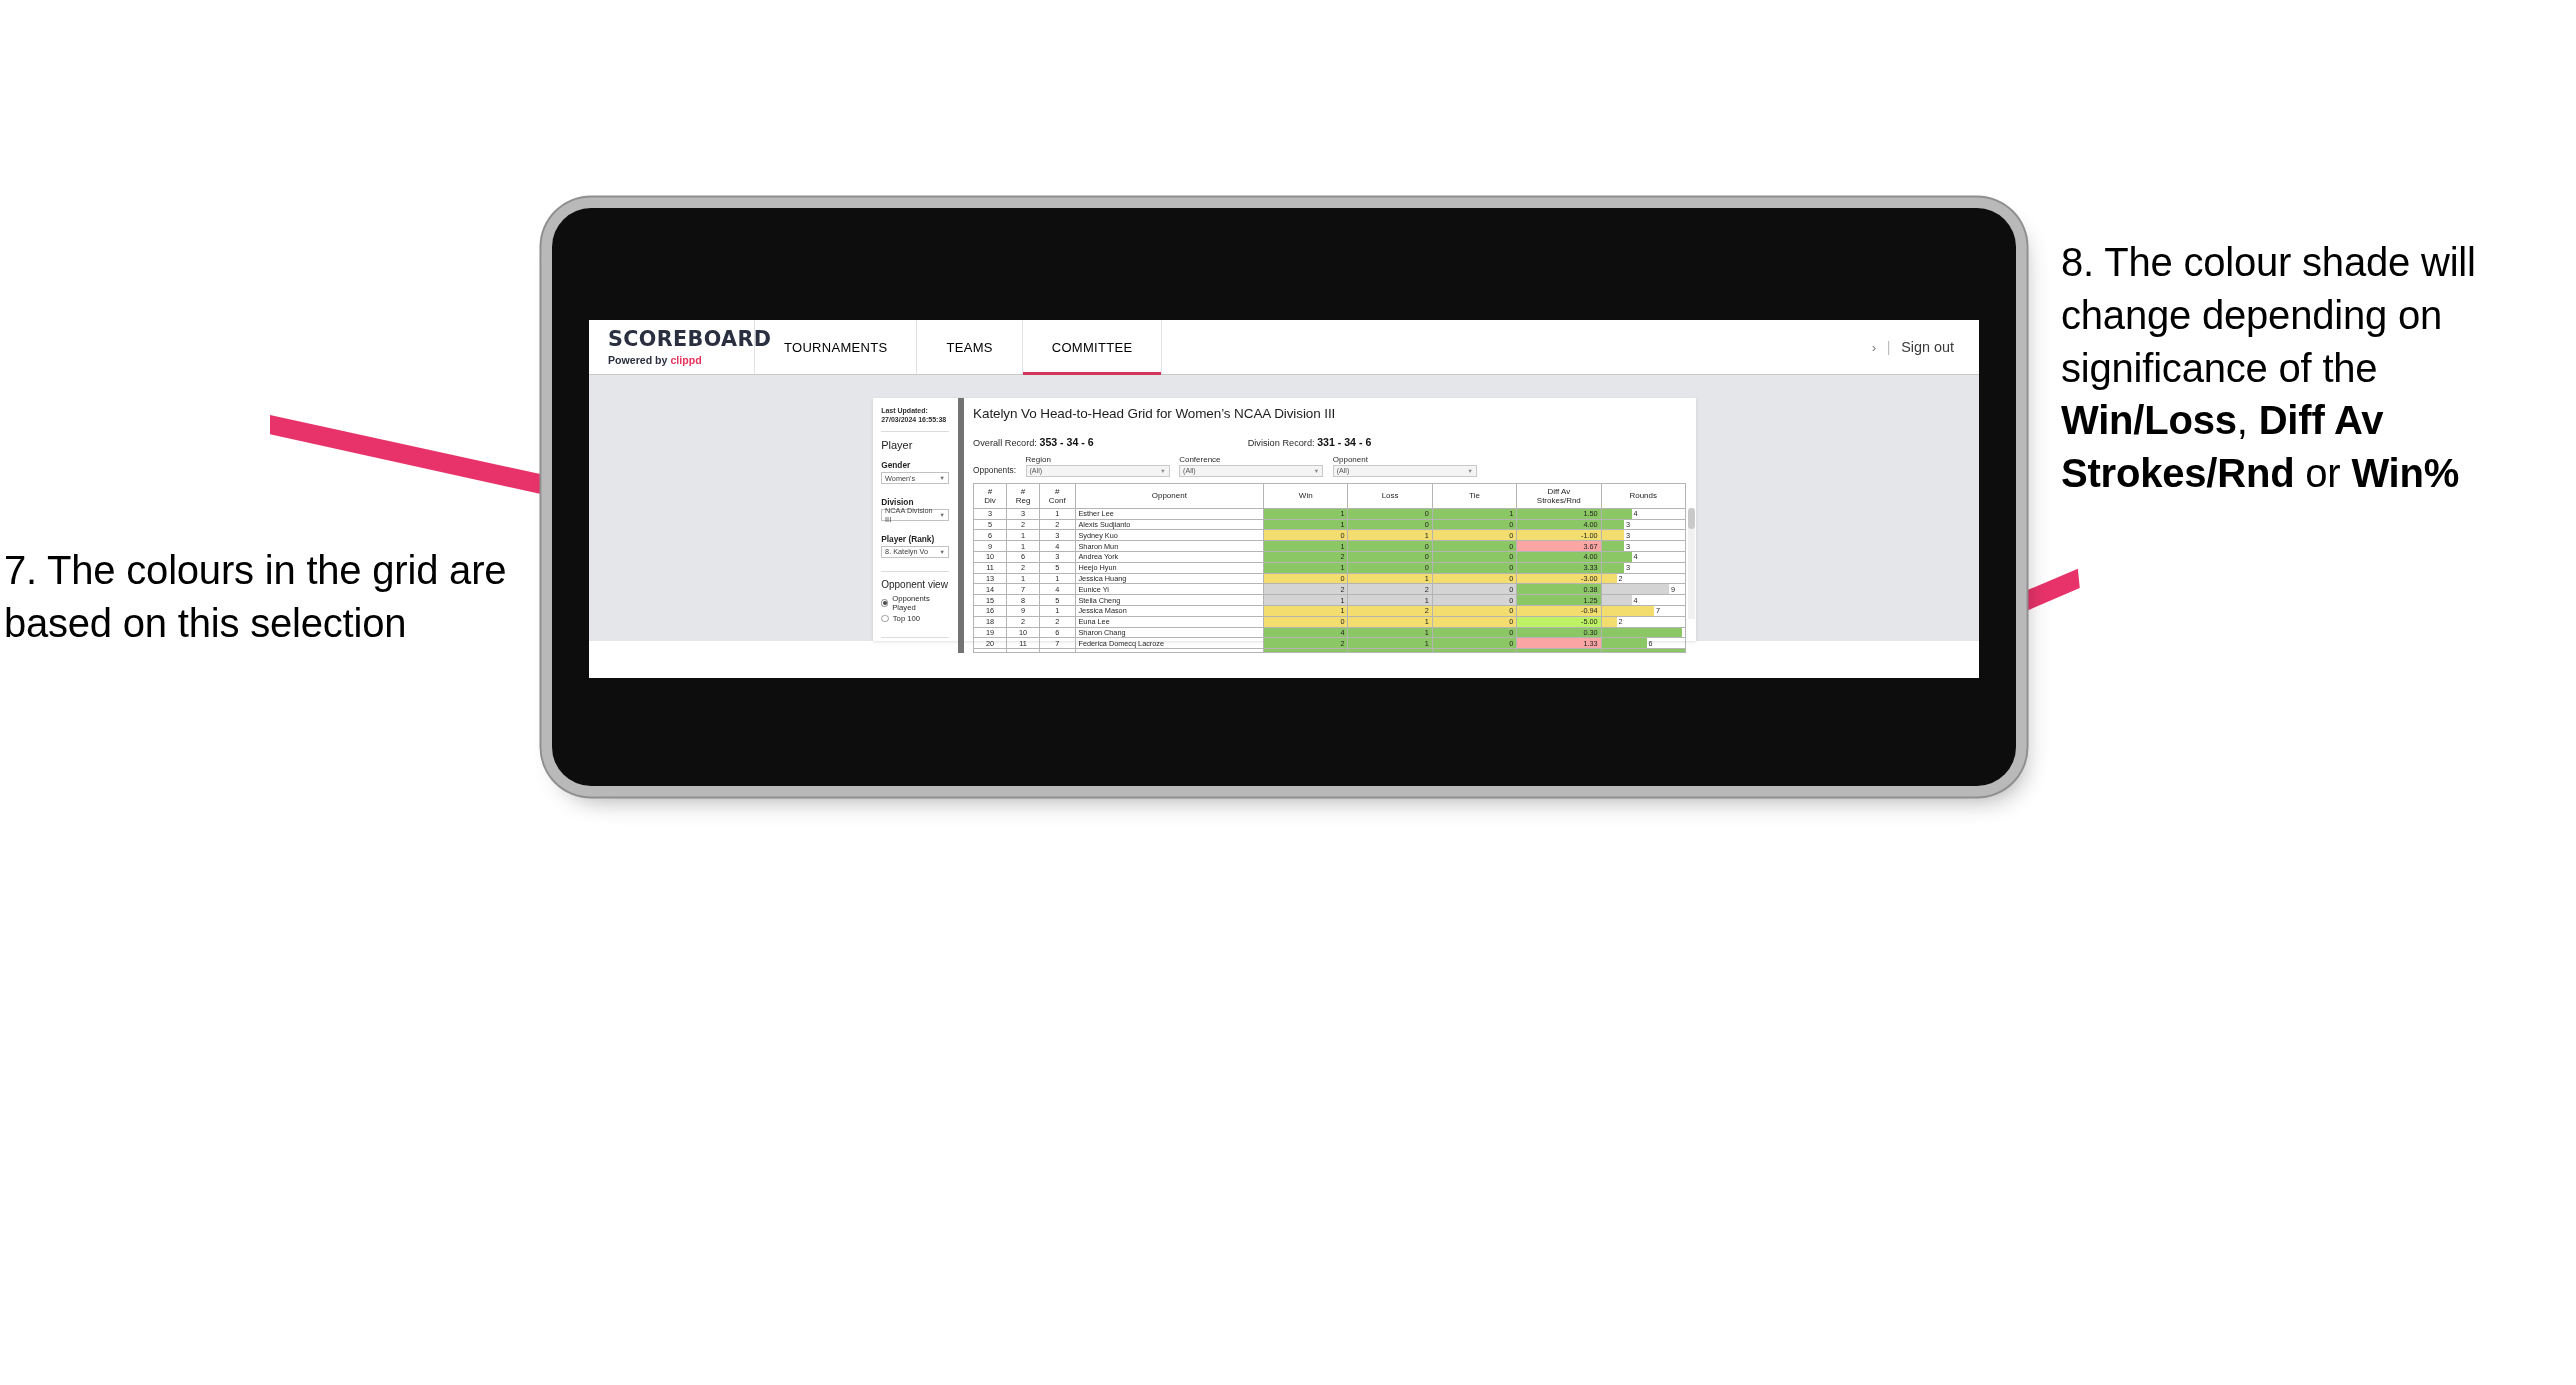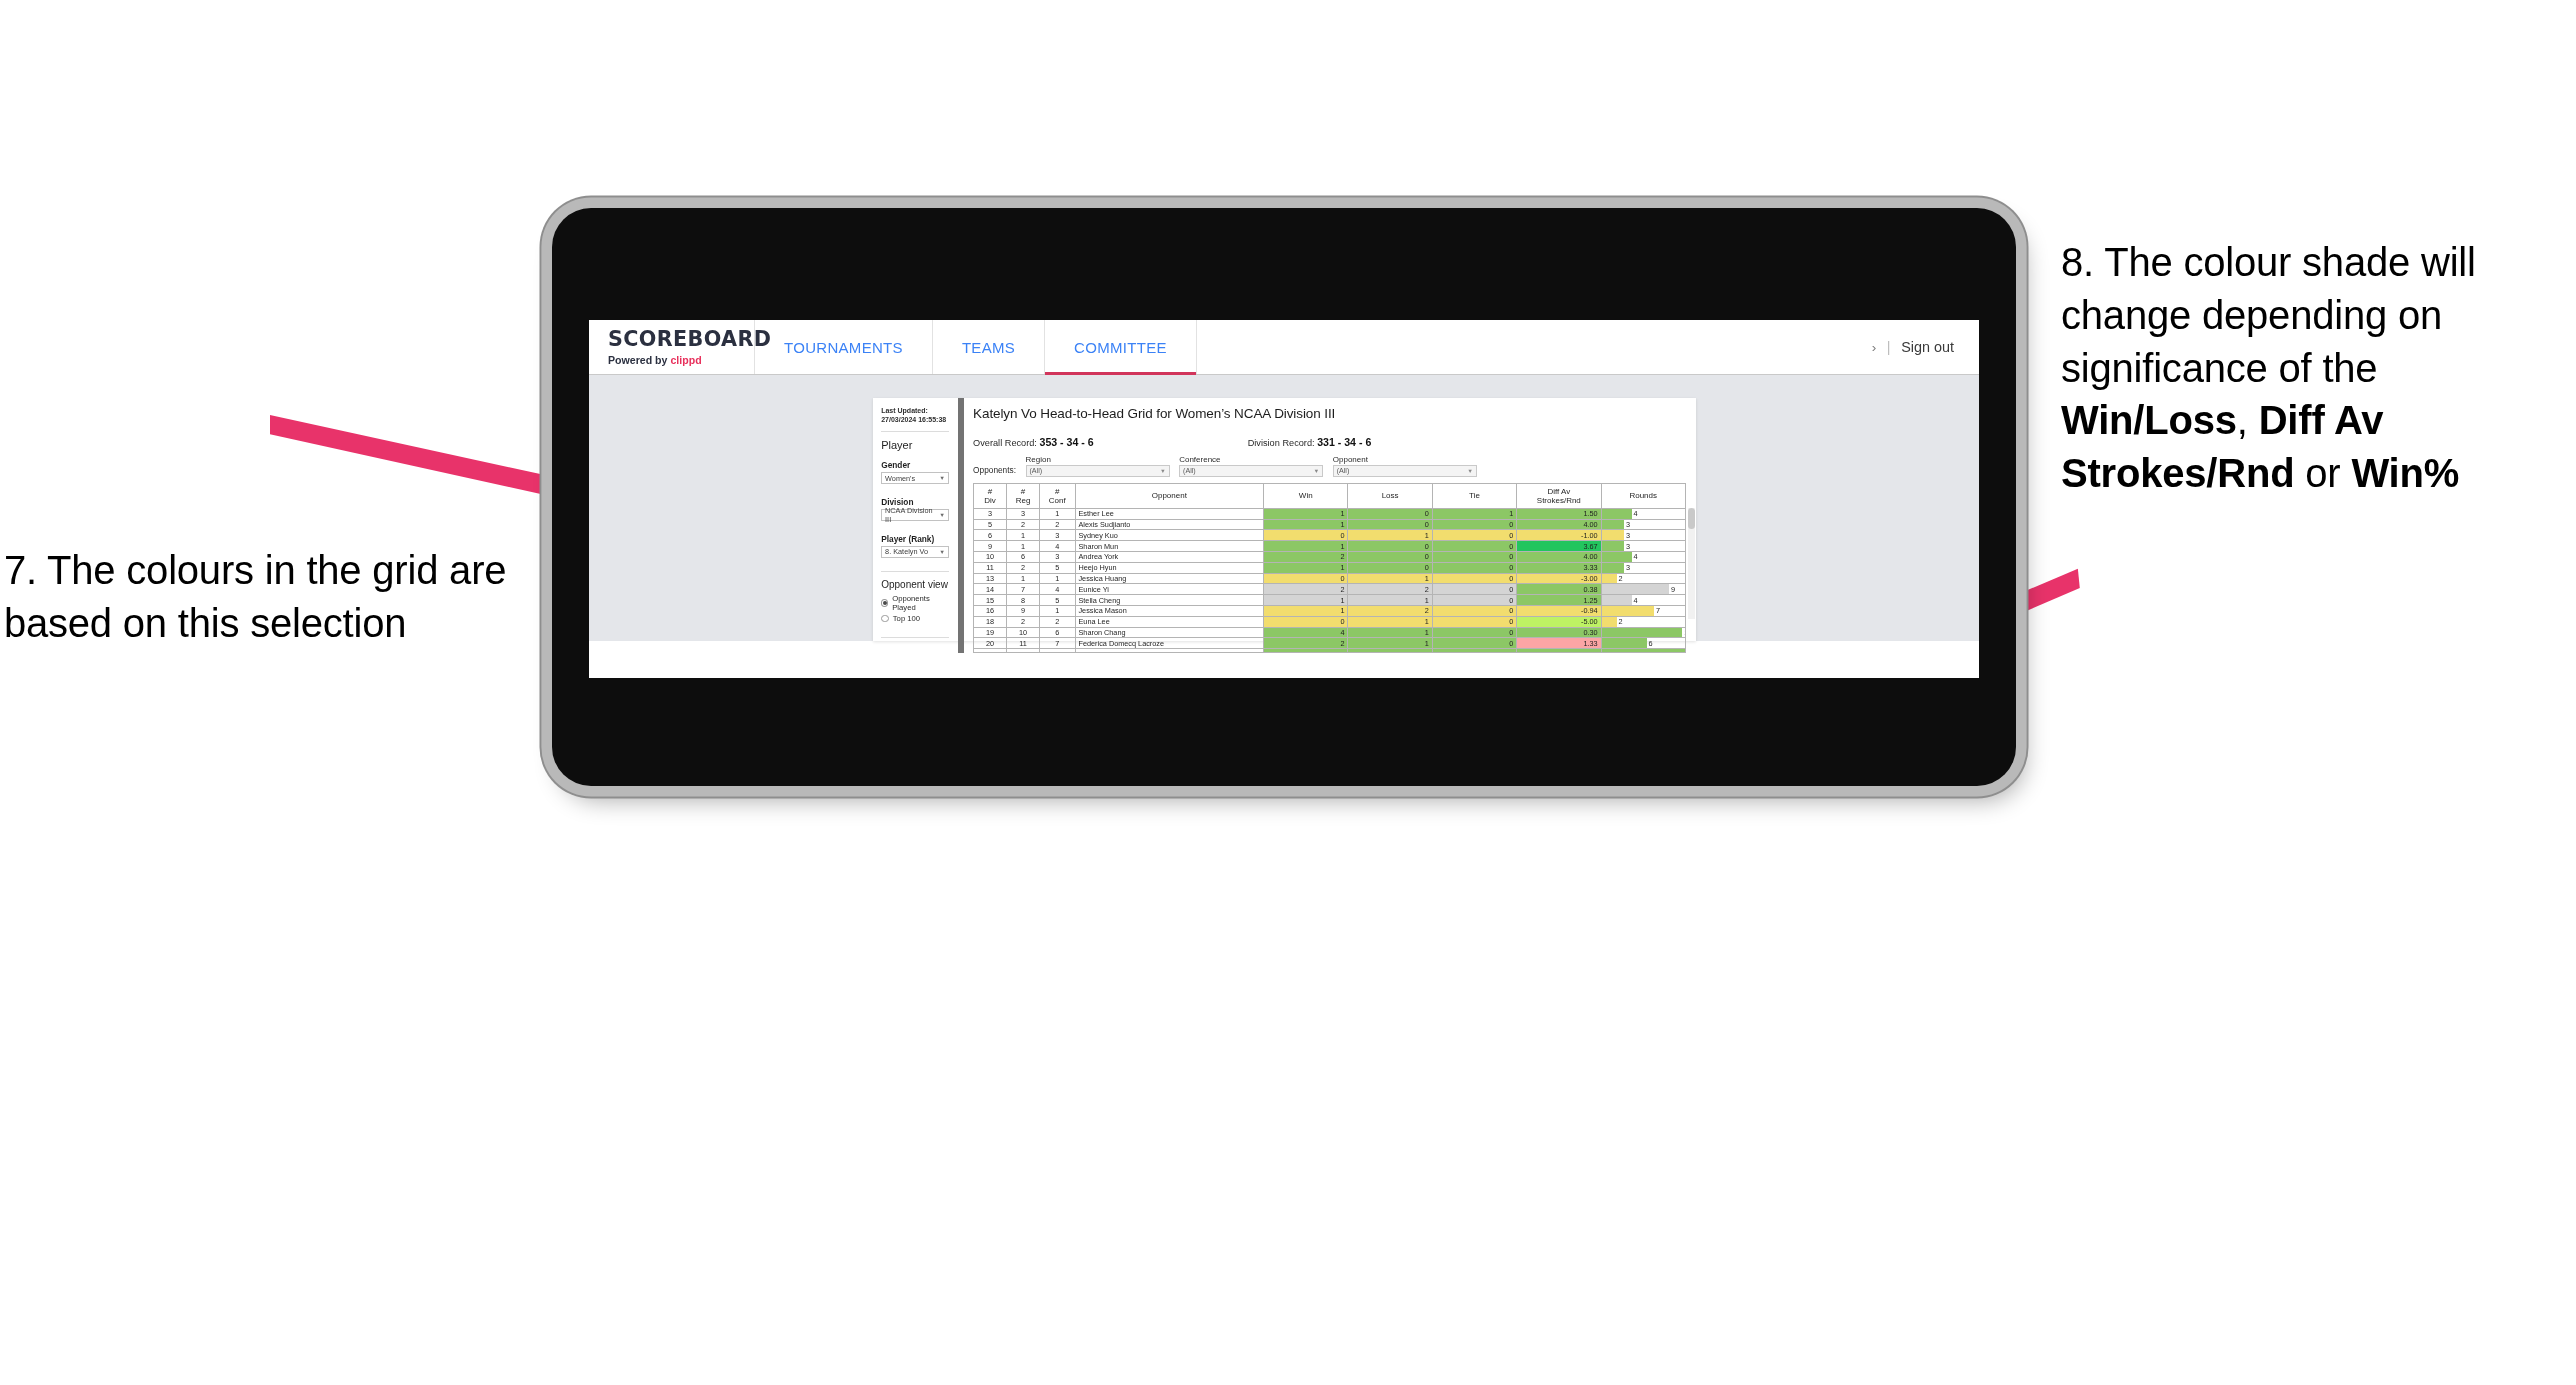--- a/index.html
+++ b/index.html
@@ -23,21 +23,21 @@
 
   
   .topnav{height:54px;background:#fff;display:flex;align-items:stretch;border-bottom:1px solid #c9c9c9;}
   .brand{width:166px;display:flex;flex-direction:column;justify-content:center;padding-left:19px;
          border-right:1px solid #e2e2e2;box-sizing:border-box;}
   .brand-title{font-weight:800;font-size:22px;letter-spacing:0.4px;color:#2b3040;line-height:1;
     font-family:"DejaVu Sans",sans-serif;transform:scaleX(.94);transform-origin:left center;}
   .brand-sub{font-size:10.6px;color:#2b3040;margin-top:3.9px;font-weight:600;}
   .brand-sub em{font-style:normal;color:#e8315c;font-weight:700;}
   .navitems{display:flex;align-items:stretch;}
-  .navitem{display:flex;align-items:center;padding:0 29px;font-size:15px;color:#3b82f6;
+  .navitem{display:flex;align-items:center;padding:0 29px;font-size:13px;color:#000000;
      letter-spacing:0.3px;border-right:1px solid #e2e2e2;position:relative;cursor:pointer;}
   .navitem.active:after{content:"";position:absolute;left:0;right:0;bottom:-1px;height:2.9px;background:#d1355b;}
   .navright{margin-left:auto;display:flex;align-items:center;padding-right:25px;gap:10.6px;
      font-size:14.4px;color:#3a3a3a;}
   .navright .chev{color:#7b7b7b;font-size:13.5px;}
   .navright .bar{color:#bdbdbd;}
 
   
   .subnav{height:37px;background:#fbfbfb;display:flex;align-items:center;gap:0;
      border-bottom:1px solid #d2d2d2;padding-left:17.3px;}
@@ -299,21 +299,21 @@
                       </td>
                     </tr>
                     <tr>
                       <td class="num">9</td>
                       <td class="num">1</td>
                       <td class="num">4</td>
                       <td class="opp">Sharon Mun</td>
                       <td class="val" style="background:#8CC765">1</td>
                       <td class="val" style="background:#8CC765">0</td>
                       <td class="val" style="background:#8CC765">0</td>
-                      <td class="val" style="background:#22c55e">3.67</td>
+                      <td class="val" style="background:#fca5a5">3.67</td>
                       <td class="rounds">
                         <div class="rbar" style="width:27%;background:#8CC765"></div>
                         <div class="rtext" style="left:27%">3</div>
                       </td>
                     </tr>
                     <tr>
                       <td class="num">10</td>
                       <td class="num">6</td>
                       <td class="num">3</td>
                       <td class="opp">Andrea York</td>

